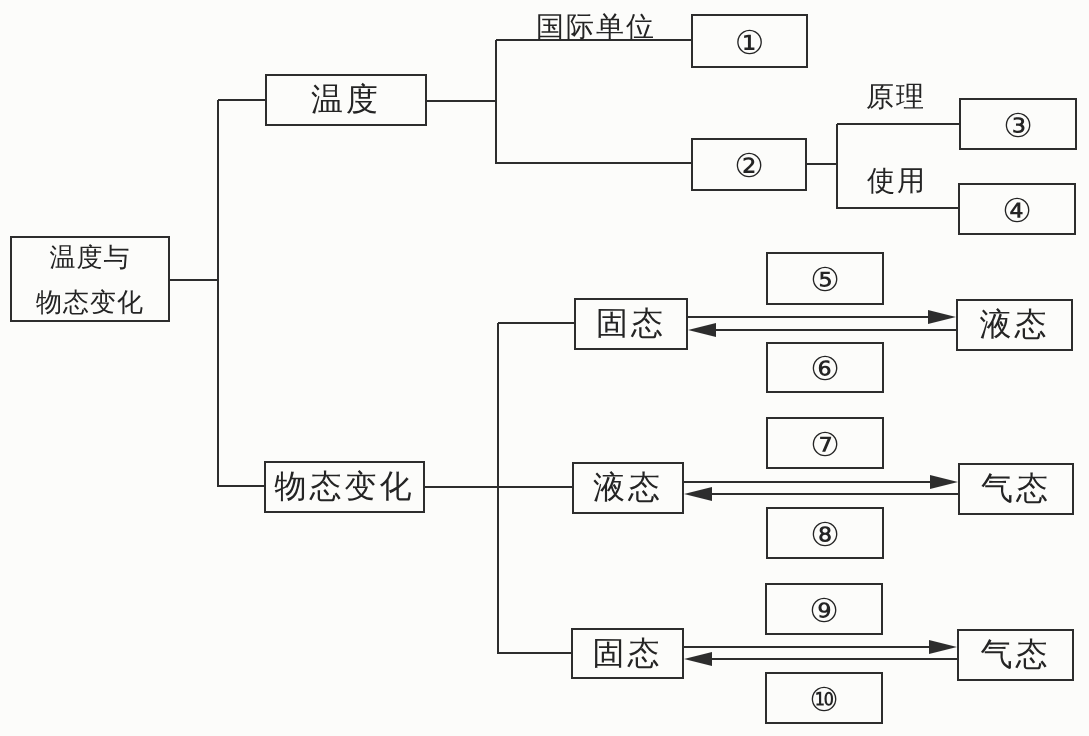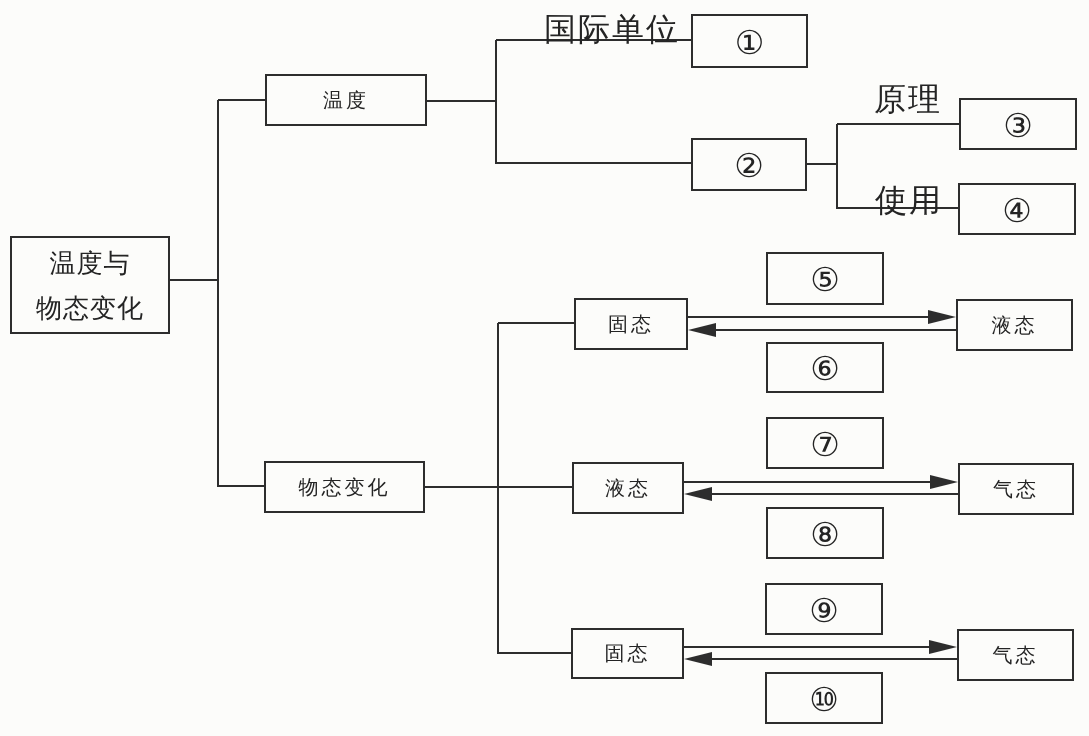--- a/index.html
+++ b/index.html
@@ -26,30 +26,29 @@
   .box {
     position: absolute;
     box-sizing: border-box;
     border: 2px solid #2d2d2d;
     background: #fcfcfa;
     display: flex;
     align-items: center;
     justify-content: center;
     text-align: center;
   }
-  .state-label { font-size: 20px; letter-spacing: 3px; }
+  .state-label { font-size: 32px; letter-spacing: 3px; }
   .blank-num   { font-size: 33px; line-height: 1; padding-top: 2px; }
   .root-label  { font-size: 26px; line-height: 38px; letter-spacing: 1px; }
   .wire-label {
     position: absolute;
-    font-size: 32px;
+    font-size: 28px;
     letter-spacing: 2px;
     text-align: center;
     white-space: nowrap;
-    margin-left: 8px;
   }
 </style>
 </head>
 <body>
 
 <div id="stage">
 
   <svg id="wires" viewBox="0 0 1089 736" xmlns="http://www.w3.org/2000/svg">
 
     <line x1="170" y1="280" x2="219" y2="280"></line>
@@ -81,36 +80,36 @@
     <polygon points="958,482 930,475 930,489"></polygon>
     <line x1="710" y1="494" x2="958" y2="494"></line>
     <polygon points="684,494 712,487 712,501"></polygon>
 
     <line x1="684" y1="647" x2="932" y2="647"></line>
     <polygon points="957,647 929,640 929,654"></polygon>
     <line x1="710" y1="659" x2="957" y2="659"></line>
     <polygon points="684,659 712,652 712,666"></polygon>
   </svg>
 
-  <div class="box root-label" style="left:10px; top:236px; width:160px; height:98px; flex-direction:column;gap:7px;">
+  <div class="box root-label" style="left:10px; top:236px; width:160px; height:86px; flex-direction:column;gap:7px;">
     <span>温度与</span>
     <span>物态变化</span>
   </div>
 
   <div class="box state-label" style="left:265px; top:74px; width:162px; height:52px;">温度</div>
 
   <div class="wire-label" style="left:536px; top:8px; width:114px;">国际单位</div>
   <div class="box blank-num" style="left:691px; top:14px; width:117px; height:54px;">①</div>
 
   <div class="box blank-num" style="left:691px; top:138px; width:116px; height:53px;">②</div>
 
   <div class="wire-label" style="left:866px; top:78px; width:60px;">原理</div>
   <div class="box blank-num" style="left:959px; top:98px; width:118px; height:52px;">③</div>
 
-  <div class="wire-label" style="left:867px; top:179px; width:60px;">使用</div>
+  <div class="wire-label" style="left:867px; top:162px; width:60px;">使用</div>
   <div class="box blank-num" style="left:958px; top:183px; width:118px; height:52px;">④</div>
 
   <div class="box state-label" style="left:264px; top:461px; width:161px; height:52px;">物态变化</div>
 
   <div class="box state-label" style="left:574px; top:298px; width:114px; height:52px;">固态</div>
   <div class="box blank-num" style="left:766px; top:252px; width:118px; height:53px;">⑤</div>
   <div class="box blank-num" style="left:766px; top:342px; width:118px; height:51px;">⑥</div>
   <div class="box state-label" style="left:956px; top:299px; width:117px; height:52px;">液态</div>
 
   <div class="box state-label" style="left:572px; top:462px; width:112px; height:52px;">液态</div>

